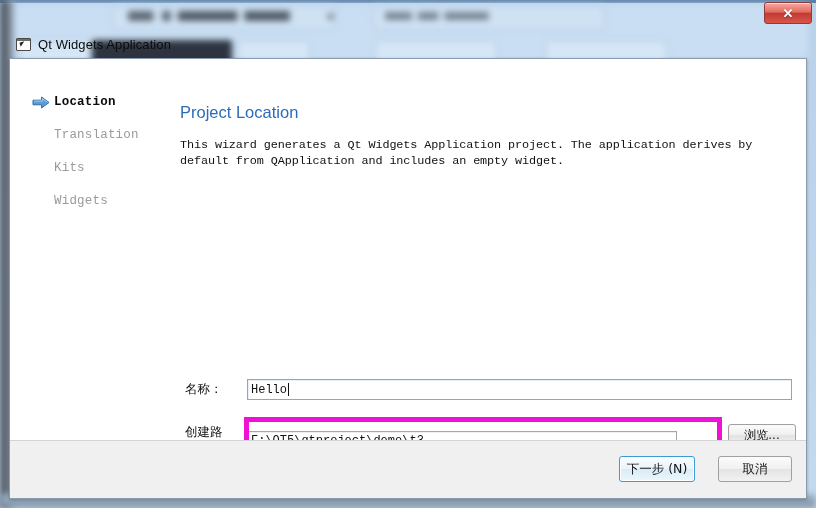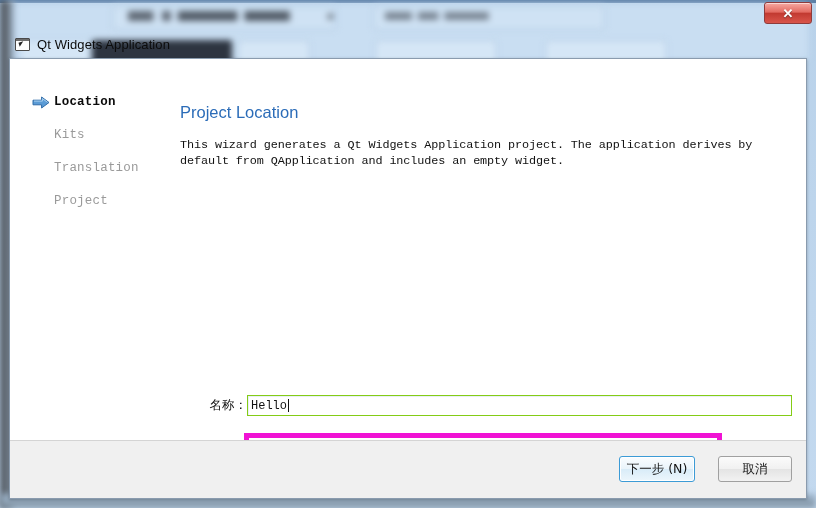--- a/index.html
+++ b/index.html
@@ -37,22 +37,22 @@
     cursor:pointer;
   }
   #close-btn .glyph{color:#fff;font-size:13px;font-weight:bold;font-family:"Liberation Sans",sans-serif;
     text-shadow:0 1px 1px rgba(0,0,0,.45);line-height:1;}
 
   
   #dialog{
     position:absolute;left:8px;top:30px;width:800px;height:470px;
   }
   #dialog-titlebar{
-    position:absolute;left:0;top:0;width:800px;height:28px;
-    display:flex;align-items:center;gap:7px;padding-left:7px;box-sizing:border-box;
+    position:absolute;left:8px;top:0;width:800px;height:28px;
+    display:flex;align-items:center;gap:7px;box-sizing:border-box;
   }
   #dialog-icon{width:15px;height:13px;position:relative;flex:none;}
   #dialog-icon .frm{position:absolute;inset:0;border:1px solid #4a4a4a;background:#fdfdfd;border-radius:1px;}
   #dialog-icon .bar{position:absolute;left:1px;top:1px;right:1px;height:2px;background:#6d6d6d;}
   #dialog-icon .cur{position:absolute;left:4px;top:4px;width:0;height:0;
     border-left:5px solid #222;border-bottom:4px solid transparent;transform:rotate(-18deg);}
   #dialog-title{font-size:13px;color:#0c0c0c;font-family:"Liberation Sans",sans-serif;letter-spacing:.1px;}
 
   #dialog-body{
     position:absolute;left:1px;top:28px;width:798px;height:441px;
@@ -68,21 +68,21 @@
   .step.active .label{color:#0a0a0a;font-weight:bold;}
   #step-arrow-icon{position:absolute;left:0;top:1px;width:18px;height:13px;}
 
   
   #wizard-content{position:absolute;left:160px;top:0;right:0;height:410px;}
   #page-title{position:absolute;left:10px;top:44px;font-size:16.5px;color:#2b6cb8;font-family:"Liberation Sans",sans-serif;}
   #page-desc{position:absolute;left:10px;top:78px;width:610px;font-family:"Liberation Mono","DejaVu Sans Mono",monospace;
     font-size:11.8px;color:#111;line-height:16px;letter-spacing:-.1px;}
 
   
-  #form-area{position:absolute;left:0;top:299px;width:636px;height:130px;text-align:right;}
+  #form-area{position:absolute;left:0;top:283px;width:636px;height:130px;}
   .form-row{position:absolute;display:flex;align-items:center;}
   .form-label{font-size:12.5px;color:#111;font-family:"DejaVu Sans",sans-serif;}
   .txtinput{
     box-sizing:border-box;height:21px;background:#fff;
     font-family:"Liberation Mono","DejaVu Sans Mono",monospace;font-size:12px;color:#111;
     padding:0 3px;display:flex;align-items:center;
   }
   #name-row{left:175px;top:37px;}
   #name-label{width:62px;}
   #name-input{width:545px;border:1px solid #84cc16;box-shadow:inset 1px 1px 0 #e8eff6;}
@@ -166,31 +166,31 @@
             <path d="M2 5.1 H10.4 V2.6 L15.6 6.4" fill="none" stroke="#a9d0ef" stroke-width="1"></path>
           </svg>
         </span>
         <span class="label">Location</span>
       </div>
 
 
 
       <div class="step">
         <span class="arrow-slot"></span>
-        <span class="label">Kits</span>
+        <span class="label">Translation</span>
       </div>
 
       <div class="step">
         <span class="arrow-slot"></span>
-        <span class="label">Translation</span>
+        <span class="label">Kits</span>
       </div>
 
       <div class="step">
         <span class="arrow-slot"></span>
-        <span class="label">Project</span>
+        <span class="label">Widgets</span>
       </div>
     </div>
 
     <div id="wizard-content">
       <div id="page-title">Project Location</div>
       <div id="page-desc">This wizard generates a Qt Widgets Application project. The application derives by default from QApplication and includes an empty widget.</div>
     </div>
 
     <div id="form-area">
 

